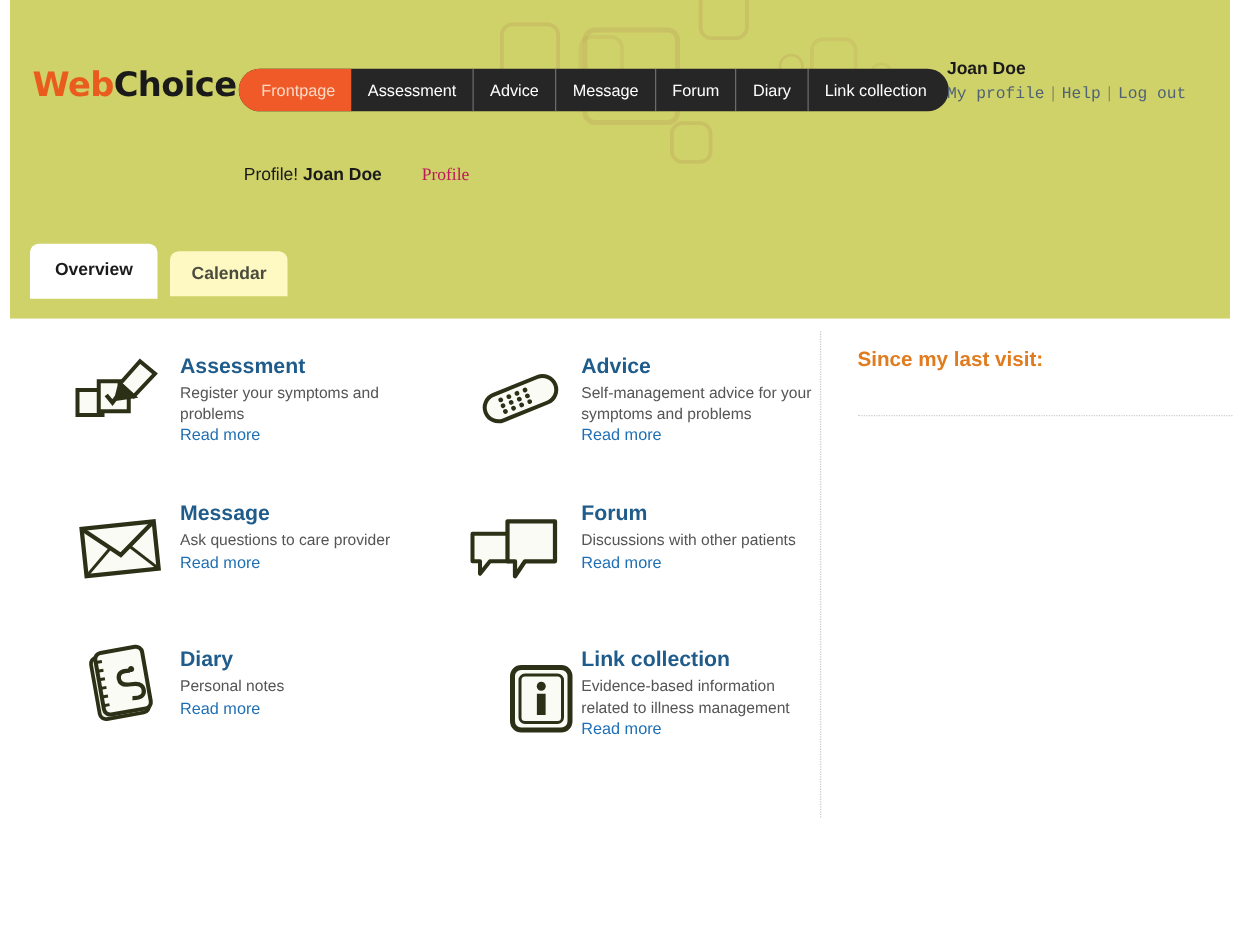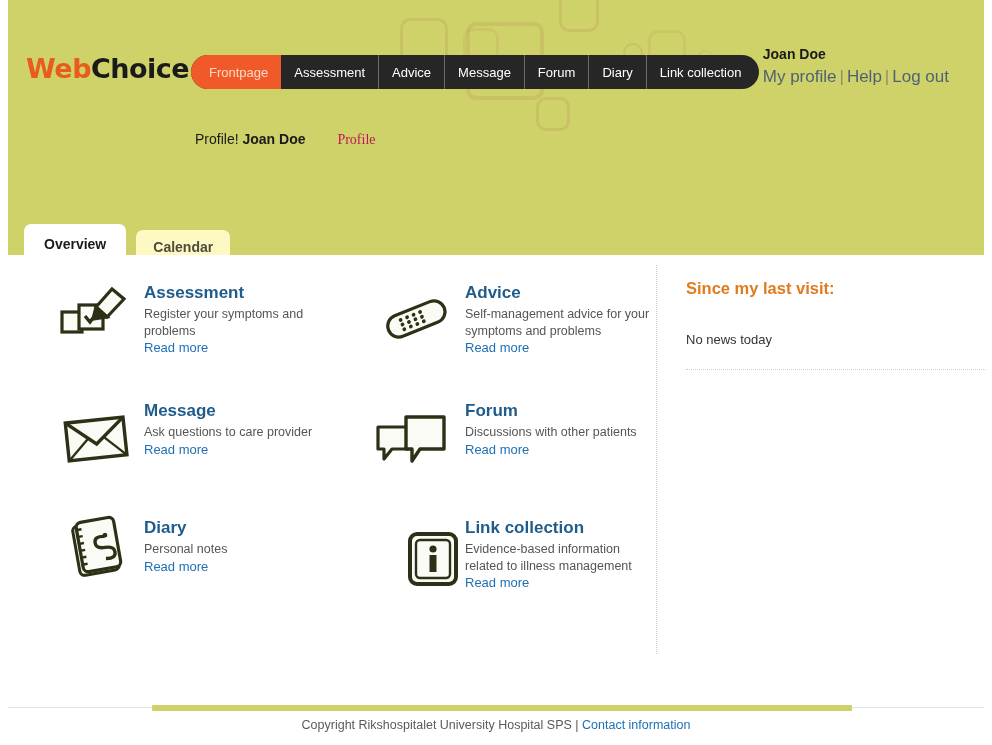--- a/index.html
+++ b/index.html
@@ -93,21 +93,21 @@
     right: 35px;
     top: 46px;
     text-align: left;
   }
   .user-name {
     font-size: 14px;
     font-weight: bold;
     color: #1a1a1a;
     margin-bottom: 5px;
   }
-  .user-links { font-size: 17px; color: #4a5a6a; white-space: nowrap; }
+  .user-links { font-size: 13px; color: #4a5a6a; white-space: nowrap; font-family: Liberation Mono, monospace; }
   .user-links a { color: #4f6374; text-decoration: none; cursor: pointer; }
   .user-links .sep { color: #8d8d6a; padding: 0 3px; }
 
   .welcome {
     position: absolute;
     left: 187px;
     top: 131px;
     font-size: 14px;
     color: #1a1a1a;
     white-space: nowrap;
@@ -115,21 +115,21 @@
   .welcome b { font-weight: bold; }
   .welcome a {
     color: #be185d;
     text-decoration: none;
     margin-left: 28px;
     cursor: pointer;
     font-family: Liberation Serif, serif;
   }
 
   
-  .tabs { position: absolute; left: 16px; top: 224px; display: flex; align-items: flex-end; justify-content: flex-end; }
+  .tabs { position: absolute; left: 16px; top: 195px; display: flex; align-items: flex-end; justify-content: flex-end; }
   .tab {
     font-size: 14px;
     font-weight: bold;
     border-radius: 7px 7px 0 0;
     cursor: pointer;
     white-space: nowrap;
   }
   .tab.active {
     background: #ffffff;
     color: #1a1a1a;
@@ -398,27 +398,18 @@
           <div class="card-body">
             <div class="card-title">Link collection</div>
             <div class="card-desc">Evidence-based information related to illness management</div>
             <a class="card-link">Read more</a>
           </div>
         </div>
       </div>
 
     <div class="sidebar">
       <div class="sidebar-title">Since my last visit:</div>
-      <div class="sidebar-text">No news today</div>
       <div class="sidebar-rule"></div>
     </div>
   </div>
 
-  <div class="footer">
-    <div class="footer-line-soft"></div>
-    <div class="footer-bar"></div>
-    <div class="footer-text">
-      <span>Copyright Rikshospitalet University Hospital SPS |</span>
-      <a>Contact information</a>
-    </div>
-  </div>
 
 </div>
 
 </body></html>

